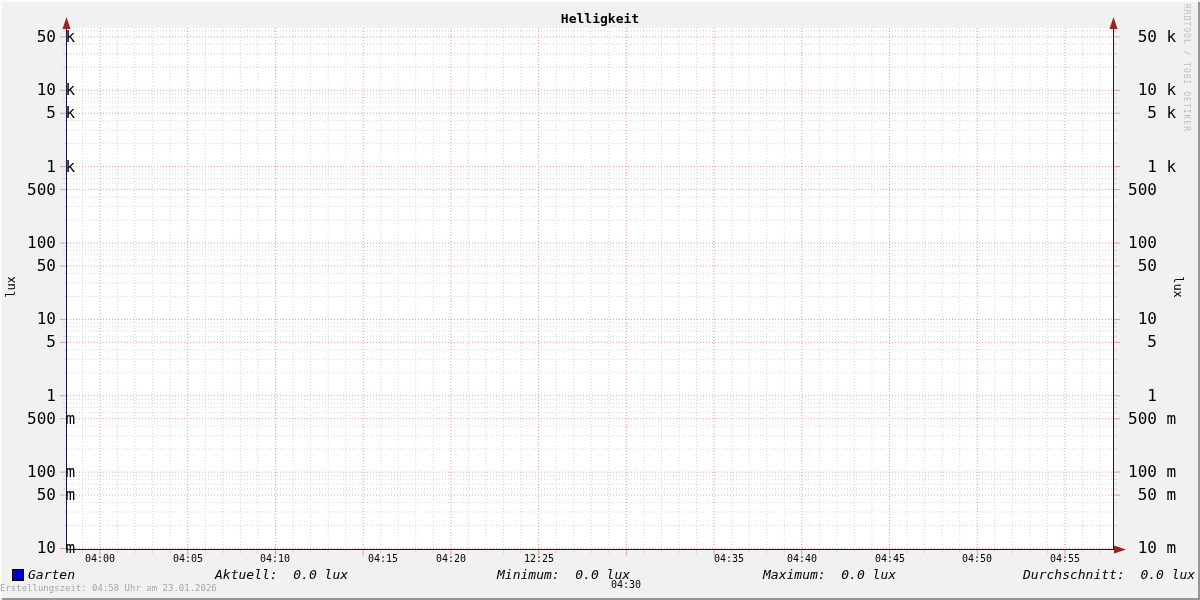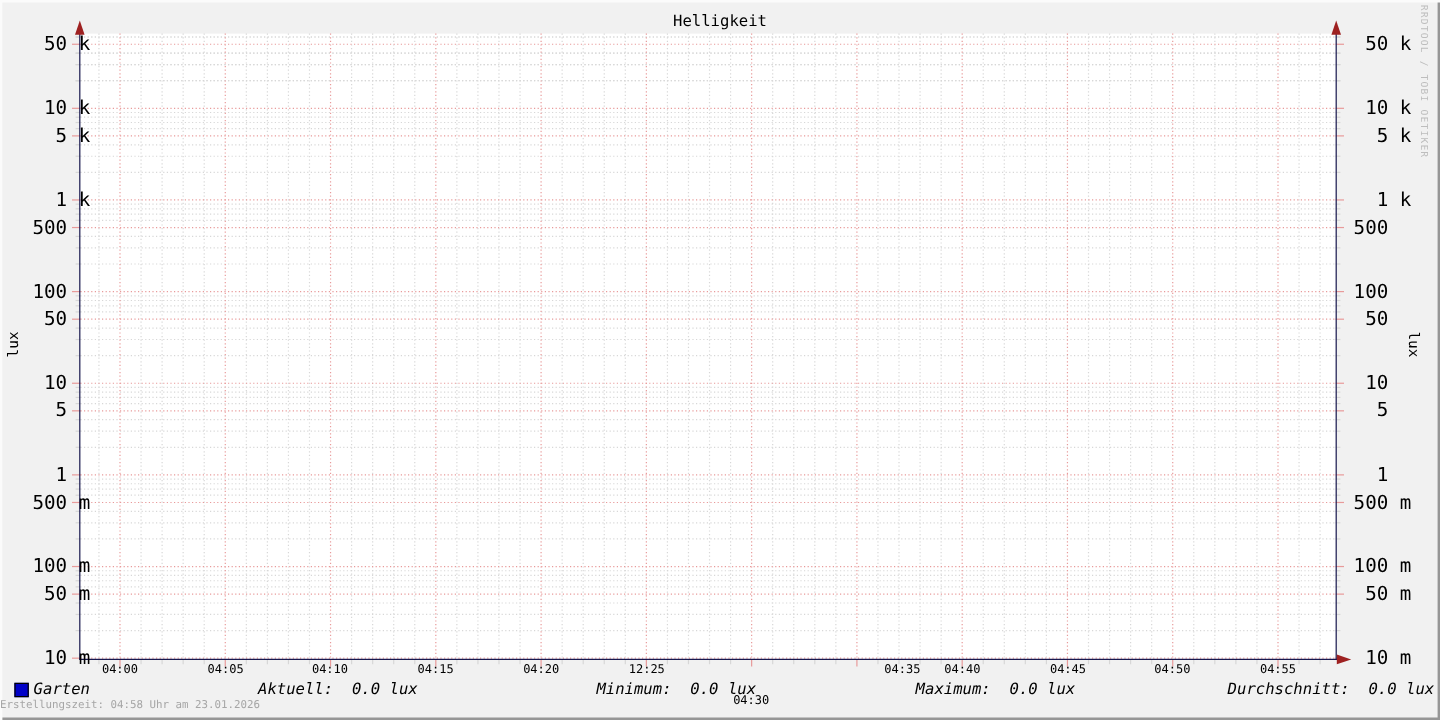--- a/index.html
+++ b/index.html
@@ -9,21 +9,21 @@
     height: 600px;
     background: #f1f1f1;
     font-family: "DejaVu Sans Mono", "Liberation Mono", monospace;
     color: #000000;
     overflow: hidden;
     box-shadow: inset 2px 2px 0 #fbfbfb, inset -2px -2px 0 #969696;
   }
   .graph svg { position: absolute; left: 0; top: 0; }
   .title {
     position: absolute; left: 0; top: 11px; width: 1200px;
-    text-align: center; font-size: 13px; font-weight: normal;
+    text-align: center; font-size: 13px; font-weight: bold;
     line-height: 15px; white-space: pre;
   }
   .ytick {
     position: absolute; font-size: 16px; line-height: 14px;
     white-space: pre; letter-spacing: 0;
   }
   .xtick {
     position: absolute; top: 552px; width: 60px; text-align: center;
     font-size: 10px; line-height: 14px; white-space: pre;
   }
@@ -410,25 +410,25 @@
       <div class="ytick" style="left: 1128px; top: 389px;">  1</div>
       <div class="ytick" style="left: 1128px; top: 412px;">500 m</div>
       <div class="ytick" style="left: 1128px; top: 465px;">100 m</div>
       <div class="ytick" style="left: 1128px; top: 488px;"> 50 m</div>
       <div class="ytick" style="left: 1128px; top: 541px;"> 10 m</div>
     </div>
   <div id="xticks">
       <div class="xtick" style="left: 70px;">04:00</div>
       <div class="xtick" style="left: 158px;">04:05</div>
       <div class="xtick" style="left: 245px;">04:10</div>
-      <div class="xtick" style="left: 333px;">04:15</div>
+      <div class="xtick" style="left: 353px;">04:15</div>
       <div class="xtick" style="left: 421px;">04:20</div>
       <div class="xtick" style="left: 509px;">12:25</div>
       <div class="xtick" style="left: 596px; margin-top: 26px;">04:30</div>
-      <div class="xtick" style="left: 722px;">04:35</div>
+      <div class="xtick" style="left: 684px; text-align: right;">04:35</div>
       <div class="xtick" style="left: 772px;">04:40</div>
       <div class="xtick" style="left: 860px;">04:45</div>
       <div class="xtick" style="left: 947px;">04:50</div>
       <div class="xtick" style="left: 1035px;">04:55</div>
     </div>
 
   <div class="yunit yunit-left">lux</div>
   <div class="yunit yunit-right">lux</div>
 
   <div class="watermark">RRDTOOL / TOBI OETIKER</div>

